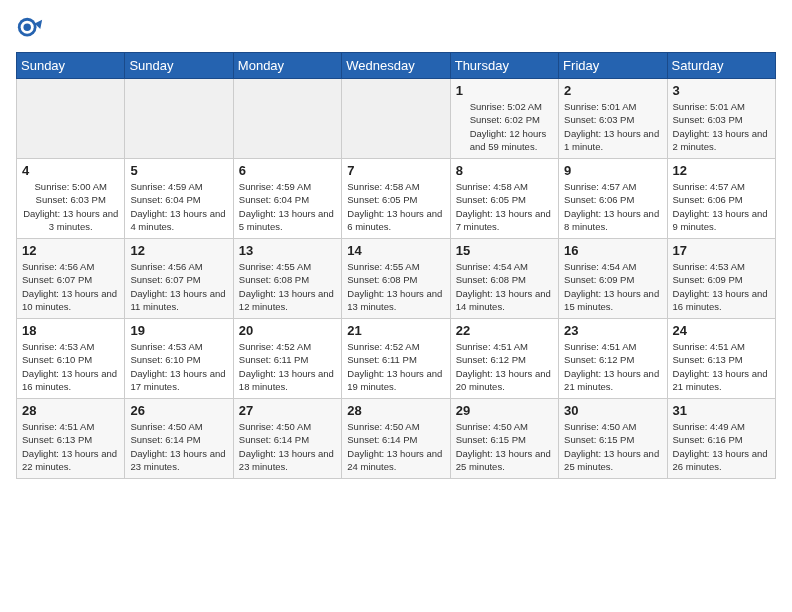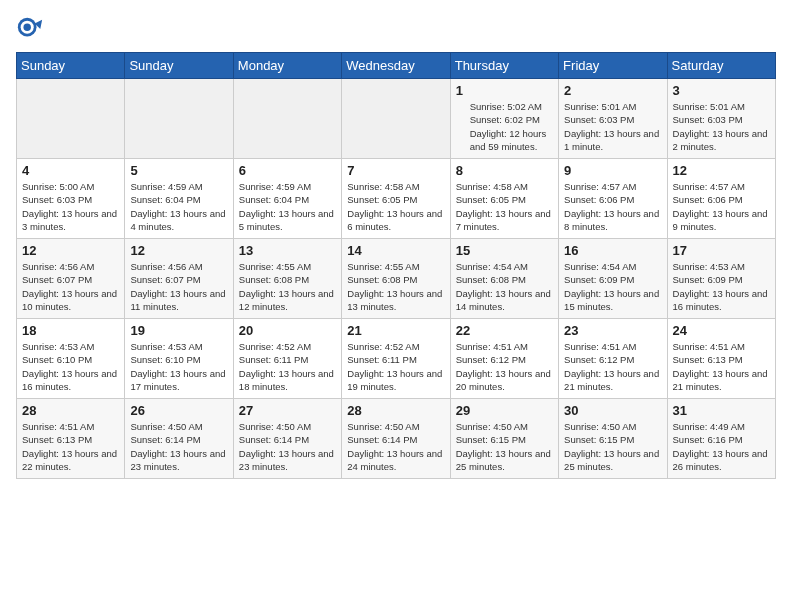--- a/index.html
+++ b/index.html
@@ -152,21 +152,21 @@
         <td>
           <span class="day-num">3</span>
           <div class="day-info" style="white-space: pre-line;">Sunrise: 5:01 AM
 Sunset: 6:03 PM
 Daylight: 13 hours and 2 minutes.</div>
         </td>
       </tr>
       <tr>
         <td>
           <span class="day-num">4</span>
-          <div class="day-info" style="white-space: pre-line;">Sunrise: 5:00 AM
+          <div class="day-info" style="white-space: pre-line; text-align: center;">Sunrise: 5:00 AM
 Sunset: 6:03 PM
 Daylight: 13 hours and 3 minutes.</div>
         </td>
         <td>
           <span class="day-num">5</span>
           <div class="day-info" style="white-space: pre-line;">Sunrise: 4:59 AM
 Sunset: 6:04 PM
 Daylight: 13 hours and 4 minutes.</div>
         </td>
         <td>

